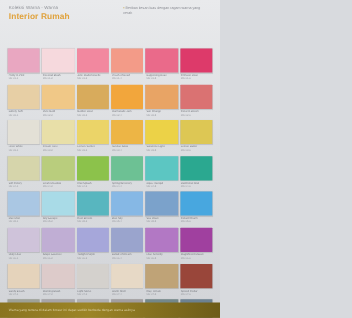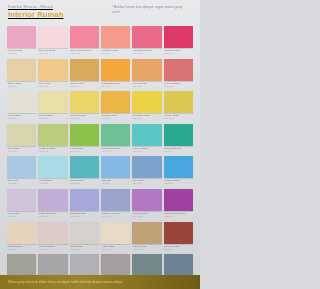--- a/index.html
+++ b/index.html
@@ -17,24 +17,23 @@
     position: relative;
     width: 200px;
     height: 289px;
     background: linear-gradient(180deg, #e9eaec 0%, #dcdee1 45%, #d2d4d8 100%);
     box-sizing: border-box;
   }
 
   
   .header {
     position: relative;
-    height: 26px;
+    height: 44px;
     padding: 3px 6px 0 8px;
     box-sizing: border-box;
-    text-decoration: underline;
   }
   .hdr-kicker {
     font-size: 4.1px;
     letter-spacing: 0.15px;
     color: #8e9096;
     line-height: 6px;
     margin: 1px 0 0 0;
   }
   .hdr-title {
     font-size: 7.6px;

